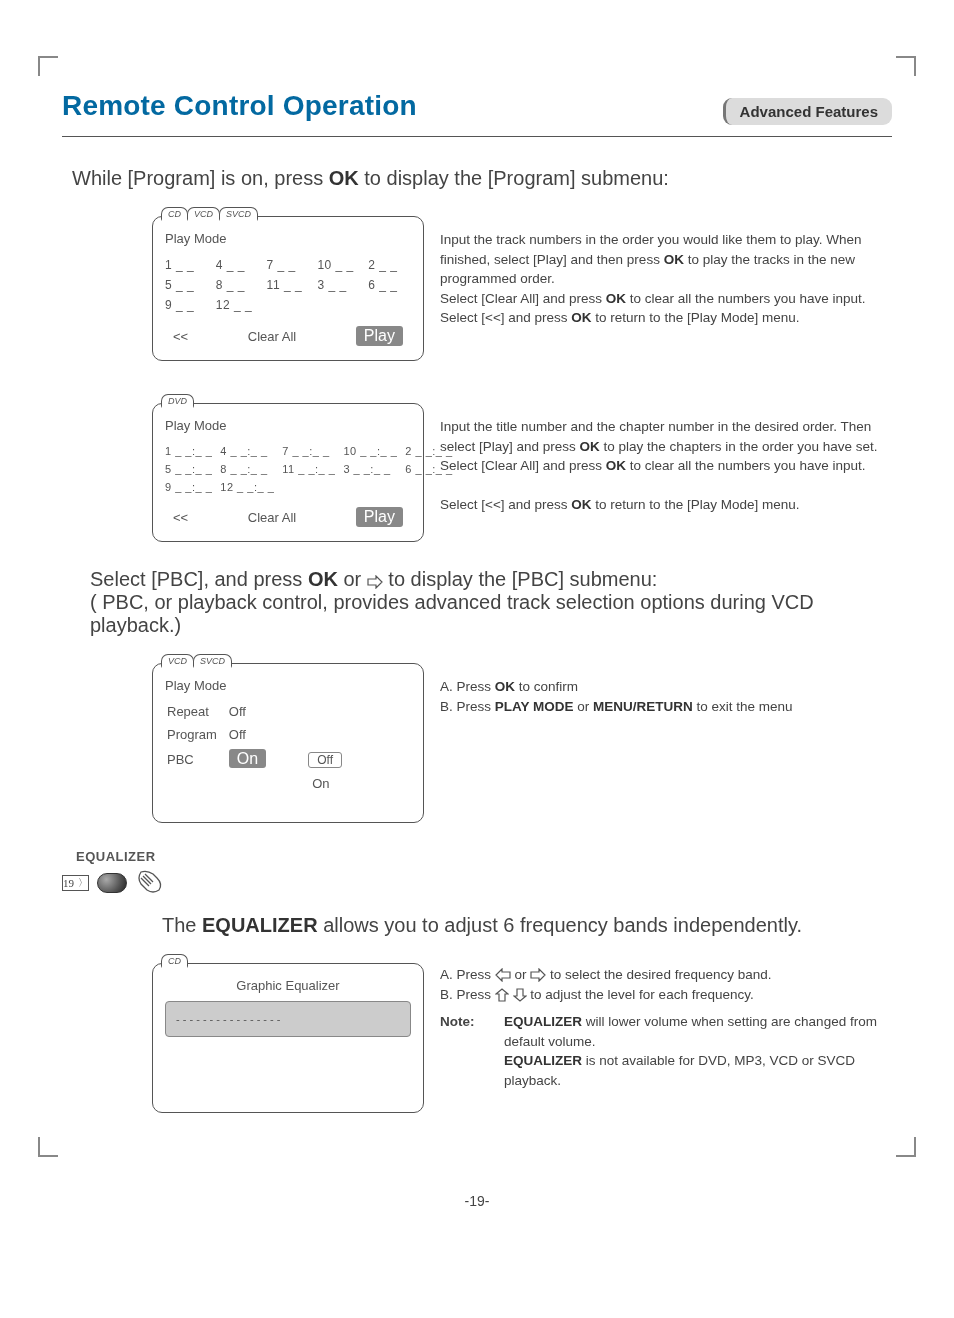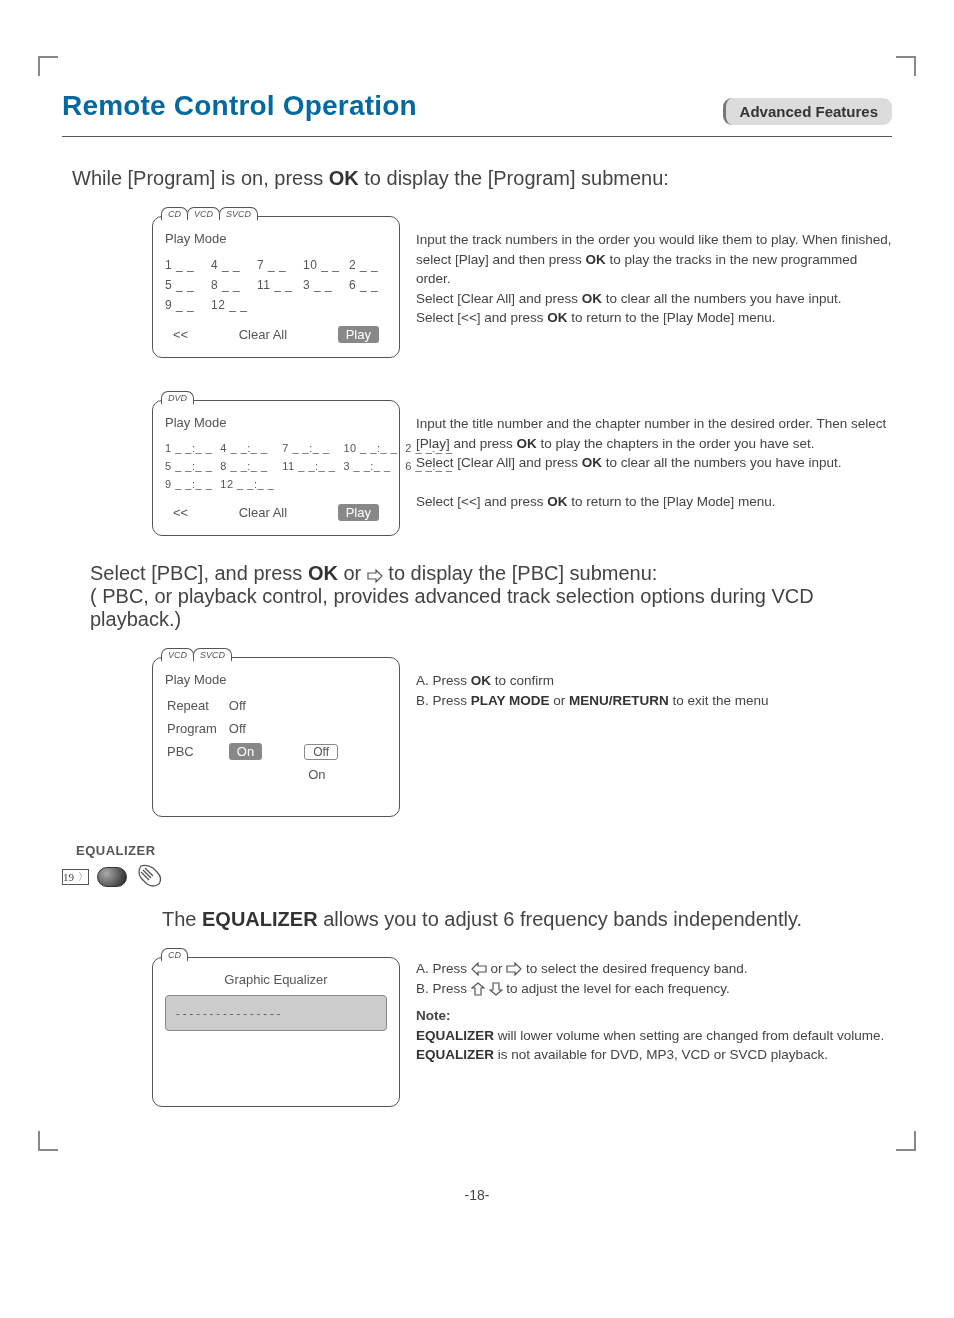--- a/index.html
+++ b/index.html
@@ -54,21 +54,21 @@
     font-size: 20px;
     color: #444;
     margin: 6px 0 10px 10px;
   }
   .row {
     display: flex;
     align-items: flex-start;
     margin-bottom: 26px;
   }
   .panel-col {
-    width: 248px;
+    width: 272px;
     margin-left: 90px;
     flex-shrink: 0;
   }
   .desc-col {
     flex: 1;
     font-size: 13.5px;
     line-height: 1.45;
     color: #444;
     padding-top: 30px;
     padding-left: 16px;
@@ -115,21 +115,21 @@
     justify-content: space-between;
     align-items: center;
     font-size: 13px;
     padding: 0 8px;
   }
   .pill-dark {
     background: #888;
     color: #fff;
     border-radius: 3px;
     padding: 1px 8px;
-    font-size: 13px;
+    font-size: 16px;
   }
   .pill-light {
     border: 1px solid #888;
     border-radius: 3px;
     padding: 0 8px;
     font-size: 12px;
   }
   .pbc-table {
     font-size: 13px;
     margin-top: 6px;
@@ -173,21 +173,21 @@
     background: #ccc;
     border: 1px solid #888;
     height: 34px;
     border-radius: 4px;
     display: flex;
     align-items: center;
     padding-left: 10px;
     font-size: 11px;
     color: #555;
   }
-  .note-row { display: flex; font-size: 13.5px; margin-top: 8px; flex-direction: column; }
+  .note-row { display: flex; font-size: 13.5px; margin-top: 8px; }
   .note-label { font-weight: bold; width: 64px; flex-shrink:0; }
   .footer {
     text-align: center;
     font-size: 14px;
     color: #444;
     margin-top: 30px;
   }
   svg.arrow { vertical-align: -3px; }
   .b { font-weight: bold; color: #333; }
 </style>
@@ -387,13 +387,13 @@
             <span class="b">EQUALIZER</span><span> will lower volume when setting are changed from default volume.</span><br>
             <span class="b">EQUALIZER</span><span> is not available for DVD, MP3, VCD or SVCD playback.</span>
           </div>
         </div>
       </div>
     </div>
 
   </div>
 </div>
 
-<div class="footer">-18-</div>
+<div class="footer">-19-</div>
 
 </body></html>

